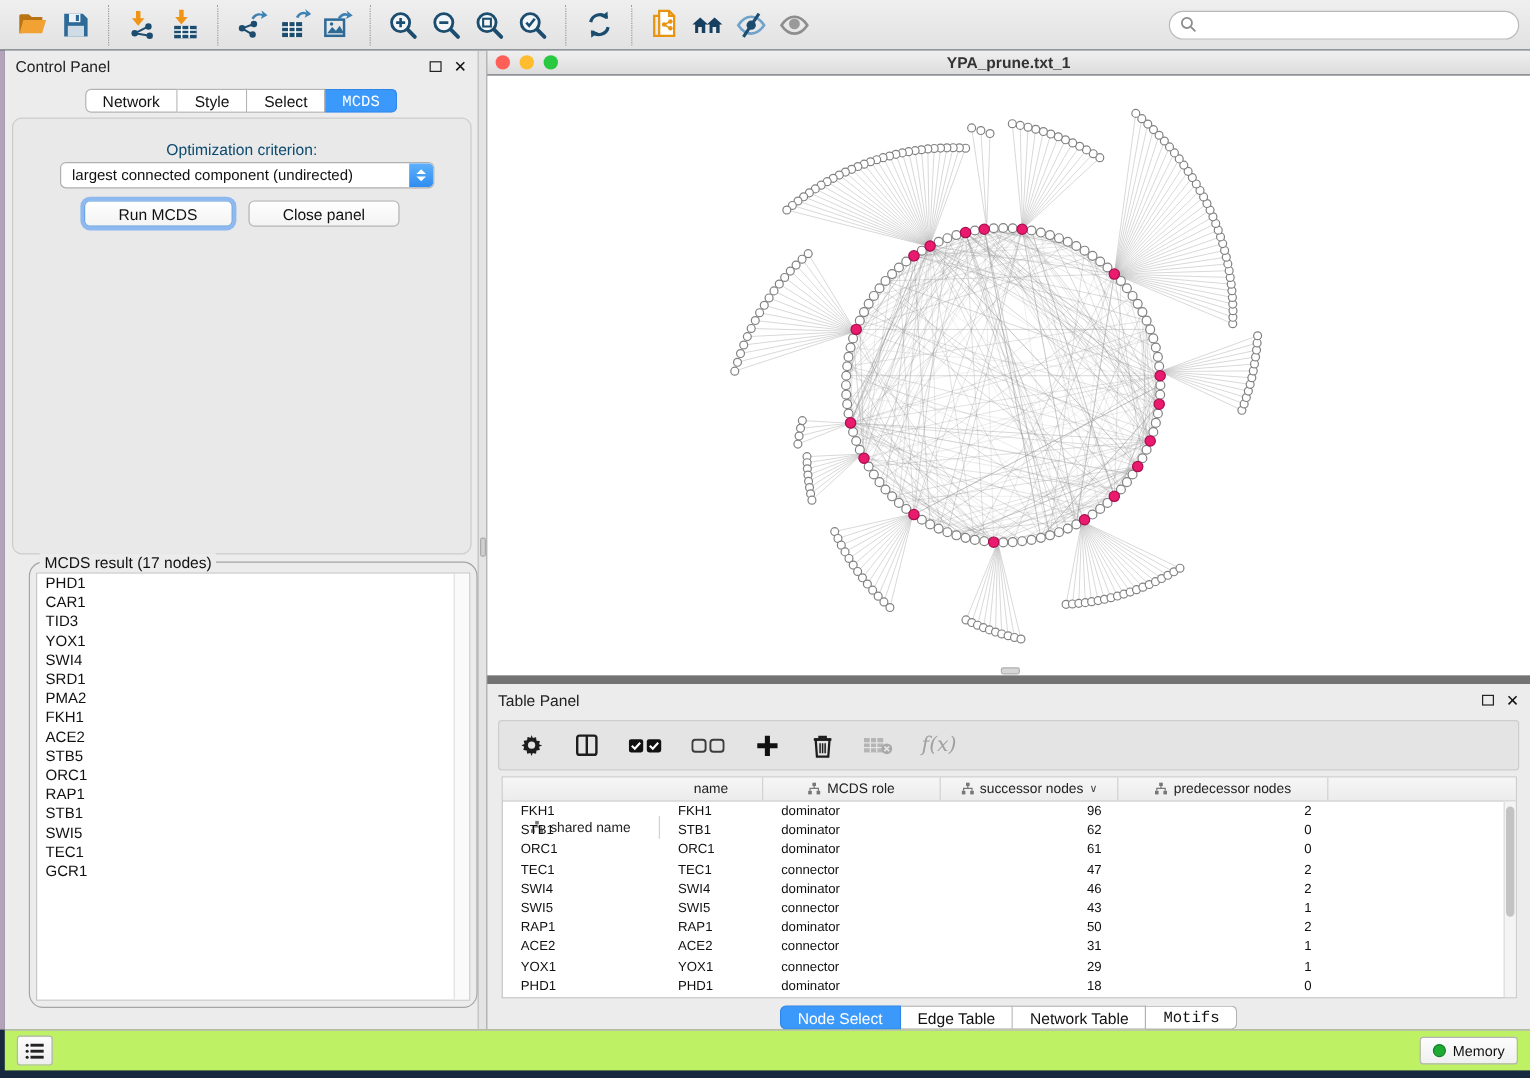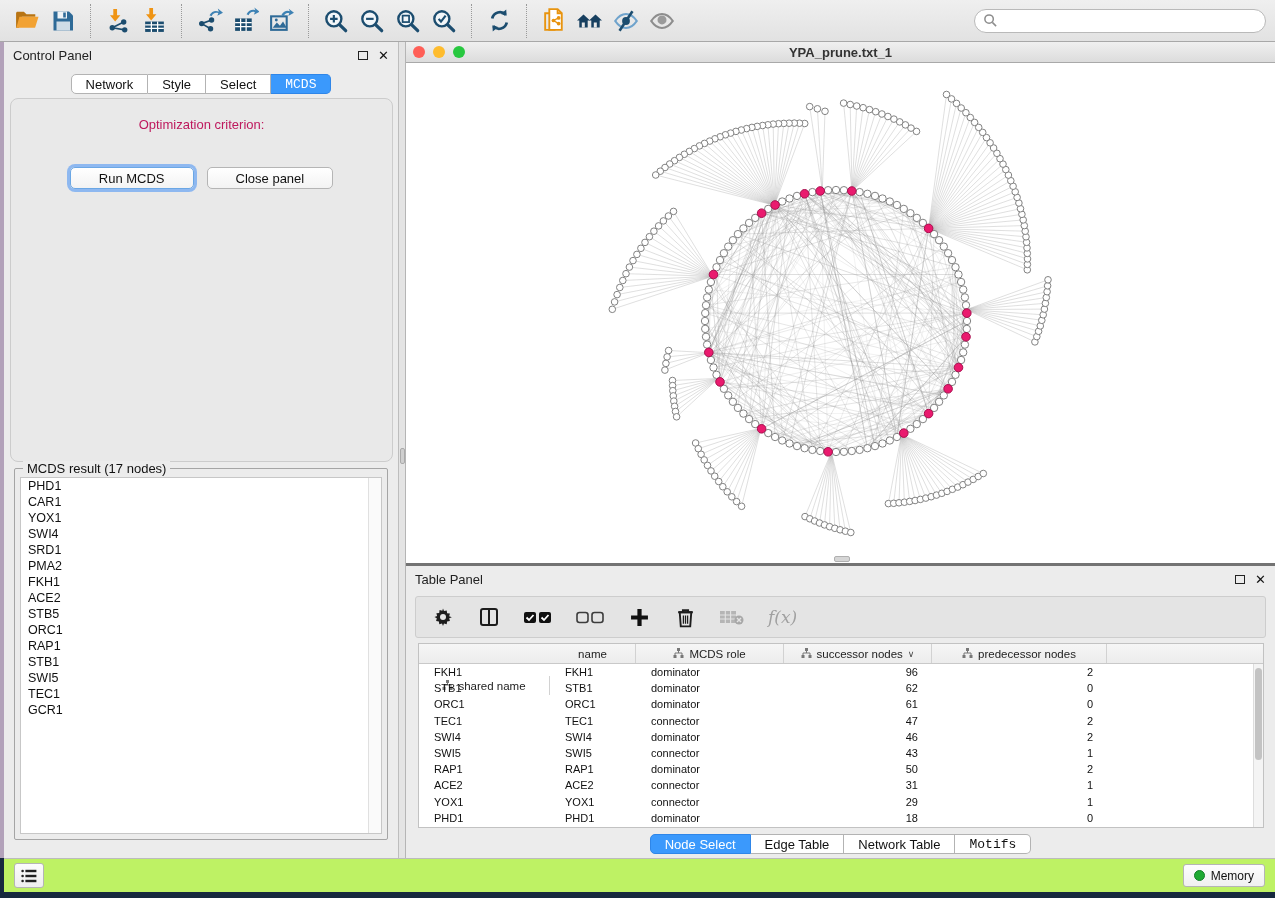--- a/index.html
+++ b/index.html
@@ -30,54 +30,54 @@
   .seg { display:inline-flex; }
   .seg-btn { height:20px; padding:0 14px; background:#fff; border:1px solid #b3b3b3; border-left:none;
              font-size:13px; display:flex; align-items:center; color:#111; }
   .seg-btn:first-child { border-left:1px solid #b3b3b3; border-radius:5px 0 0 5px; }
   .seg-btn:last-child { border-radius:0 5px 5px 0;font-family:Liberation Mono, monospace; }
   .seg-btn.sel { background:#3b99fc; border-color:#2f86e8; color:#fff; }
   .cp-tabs { position:absolute; left:0; top:32px; width:100%; text-align:center; }
 
   .cp-inner { position:absolute; left:6px; top:56px; width:383px; height:364px; background:#e9e9e9;
               border:1px solid #cccccc; border-radius:8px; }
-  .opt-label { text-align:center; margin-top:18px; font-size:13px; color:#be185d; }
+  .opt-label { text-align:center; margin-top:18px; font-size:13px; color:#0c4a6e; }
   .dropdown { position:absolute; left:39px; top:36px; width:312px; height:22px; background:#fff;
               border:1px solid #b0b0b0; border-radius:5px; display:flex; align-items:center; overflow:hidden; }
   .dropdown .val { flex:1; font-size:12.5px; padding-left:9px; color:#111; white-space:nowrap; }
   .dd-step { width:20px; height:100%; background:linear-gradient(#5fb0fc,#2f8df0); border-radius:0 4px 4px 0;
              display:flex; flex-direction:column; align-items:center; justify-content:center; gap:2px; }
   .tri-up { width:0;height:0;border-left:4px solid transparent;border-right:4px solid transparent;border-bottom:4px solid #fff; }
   .tri-dn { width:0;height:0;border-left:4px solid transparent;border-right:4px solid transparent;border-top:4px solid #fff; }
   .btnrow { position:absolute; left:0; top:68px; width:100%; display:flex; justify-content:center; gap:13px; }
   .pushbtn { height:22px; padding:0 28px; background:linear-gradient(#ffffff,#f3f3f3); border:1px solid #b5b5b5;
              border-radius:5px; font-size:13px; color:#111; display:flex; align-items:center; }
   .pushbtn.focus { box-shadow:0 0 0 3px rgba(94,158,245,.65); border-color:#6ba7e5; }
 
-  .groupbox { position:absolute; left:10px; top:426px; width:374px; height:372px; border:1px solid #a5a5a5; border-radius:2px;padding-left:20px; }
+  .groupbox { position:absolute; left:20px; top:426px; width:374px; height:372px; border:1px solid #a5a5a5; border-radius:12px;padding-left:20px; }
   .groupbox .gtitle { position:absolute; left:8px; top:-8px; background:#ececec; padding:0 4px; font-size:13px; color:#111; }
   .listbox { position:absolute; left:5px; top:8px; right:5px; bottom:5px; background:#fff; border:1px solid #c7c7c7; overflow:hidden; }
   .listbox .item { font-size:12.5px; line-height:16px; padding-left:7px; color:#111; }
   .list-scroll { position:absolute; right:0; top:0; width:13px; height:100%; background:#fafafa; border-left:1px solid #e0e0e0; }
 
   
   .vsplit { position:absolute; left:399px; top:42px; width:7px; height:816px; background:#e4e4e4; border-right:1px solid #b5b5b5; }
   .vsplit .handle { position:absolute; left:1px; top:406px; width:5px; height:16px; background:#cfcfcf; border:1px solid #aaa; border-radius:2px; }
 
   
   .netview { position:absolute; left:406px; top:42px; width:869px; height:521px; }
   .net-titlebar { height:21px; background:linear-gradient(#f0f0f0,#dcdcdc); border-bottom:1px solid #a9a9a9;
                   display:flex; align-items:center; padding:0 7px; position:relative; }
   .tl { width:12px; height:12px; border-radius:50%; margin-right:8px; }
   .net-title { position:absolute; left:0; width:100%; text-align:center; font-size:13px; font-weight:bold; color:#333; }
   .net-canvas { position:absolute; left:0; top:21px; width:869px; height:500px; background:#fff; }
   .hsplit-handle { position:absolute; left:428px; bottom:1px; width:16px; height:6px; background:#d6d6d6; border:1px solid #b0b0b0; border-radius:2px; }
 
   
-  .tpanel { position:absolute; left:406px; top:563px; width:869px; height:295px; background:#ececec; border-top:3px solid #737373; }
+  .tpanel { position:absolute; left:406px; top:563px; width:869px; height:295px; background:#ececec; border-top:7px solid #737373; }
   .tp-toolbar { position:absolute; left:9px; top:30px; width:851px; height:42px; background:#e4e4e4;
                 border:1px solid #cdcdcd; border-radius:3px; display:flex; align-items:center; padding-left:16px; gap:24px; }
   .tico { display:flex; align-items:center; justify-content:center; min-width:22px; }
   .fx { font-family:"DejaVu Serif",serif; font-style:italic; font-size:17px; color:#a0a0a0; }
 
   .datatable { position:absolute; left:12px; top:77px; width:846px; height:185px; background:#fff; border:1px solid #c2c2c2; }
   .thead { display:flex; height:20px; background:linear-gradient(#f6f6f6,#ececec); border-bottom:1px solid #c9c9c9; }
   .th { display:flex; align-items:center; justify-content:center; gap:5px; font-size:11.5px; color:#222;
         border-right:1px solid #d2d2d2; height:100%; }
   .th .sort { font-size:9px; color:#444; }
@@ -259,32 +259,40 @@
     <span class="seg" id="cp-tabs-seg">
         <span class="seg-btn">Network</span>
         <span class="seg-btn">Style</span>
         <span class="seg-btn">Select</span>
         <span class="seg-btn sel">MCDS</span>
       </span>
   </div>
 
   <div class="cp-inner">
     <div class="opt-label">Optimization criterion:</div>
+    <div class="dropdown">
+      <span class="val">largest connected component (undirected)</span>
+      <span class="dd-step">
+          <span class="tri-up"></span>
+          <span class="tri-dn"></span>
+        </span>
+    </div>
     <div class="btnrow">
       <button class="pushbtn focus">Run MCDS</button>
       <button class="pushbtn">Close panel</button>
     </div>
   </div>
 
   <div class="groupbox">
     <span class="gtitle">MCDS result (17 nodes)</span>
     <div class="listbox">
       <div id="mcds-items">
           <div class="item">PHD1</div>
           <div class="item">CAR1</div>
+          <div class="item">TID3</div>
           <div class="item">YOX1</div>
           <div class="item">SWI4</div>
           <div class="item">SRD1</div>
           <div class="item">PMA2</div>
           <div class="item">FKH1</div>
           <div class="item">ACE2</div>
           <div class="item">STB5</div>
           <div class="item">ORC1</div>
           <div class="item">RAP1</div>
           <div class="item">STB1</div>

